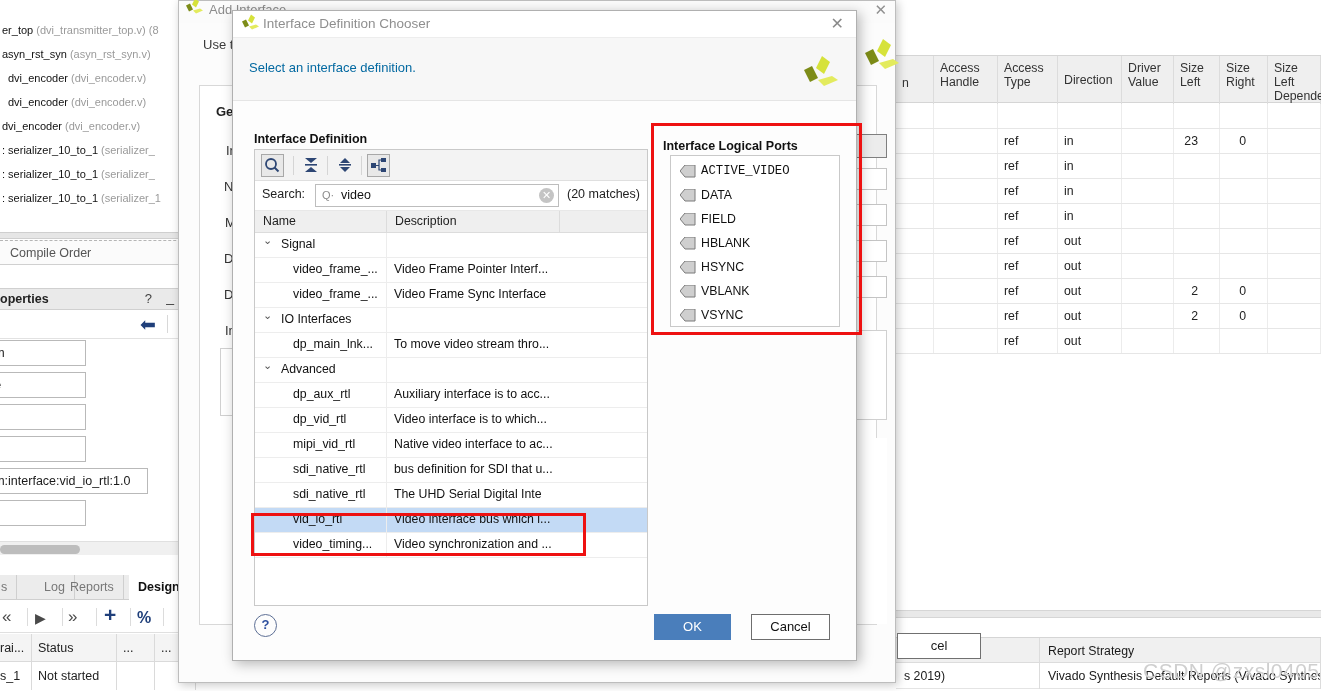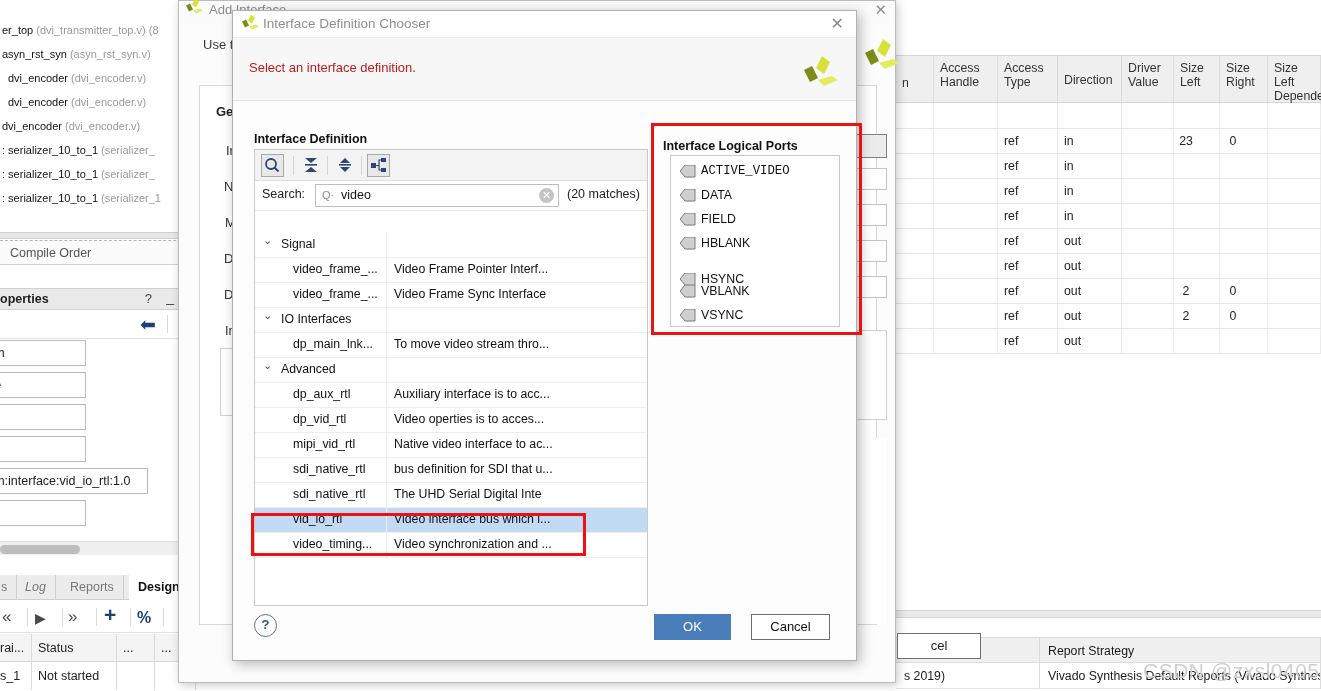--- a/index.html
+++ b/index.html
@@ -67,21 +67,21 @@
 
   
   .rtable { position:absolute; left:896px; top:0px; width:425px; height:380px; background:#fff; }
   .rthead { position:absolute; left:0; top:55px; width:425px; height:48px; background:#efefef;
             border-top:1px solid #d5d5d5; border-bottom:1px solid #d5d5d5; }
   .rth { position:absolute; top:0; height:48px; font-size:12.3px; color:#333; padding:5px 5px 0 6px;
          border-right:1px solid #dcdcdc; line-height:14px; }
   .rtrow { position:absolute; left:0; width:425px; height:25px; border-bottom:1px solid #e6e6e6; }
   .rtc { position:absolute; top:0; height:24px; line-height:24px; font-size:12.3px; color:#222;
          border-right:1px solid #ececec; padding-left:6px; white-space:nowrap; overflow:hidden; }
-  .rtc.num { text-align:center; padding-right:21px; padding-left:0; }
+  .rtc.num { text-align:right; padding-right:21px; padding-left:0; }
 
   .rbot-head { position:absolute; left:896px; top:637px; width:425px; height:26px; background:#f0f0f0;
                border-top:1px solid #d5d5d5; border-bottom:1px solid #dcdcdc;}
   .rbot-row { position:absolute; left:896px; top:663px; width:425px; height:26px; border-bottom:1px solid #e4e4e4;}
   .rbc { position:absolute; top:0; height:26px; line-height:26px; font-size:12.3px; padding-left:8px;
          white-space:nowrap; overflow:hidden; border-right:1px solid #dcdcdc; }
   .rbd { position:absolute; left:896px; top:610px; width:425px; height:8px; background:#e9e9e9;
          border-top:1px solid #d6d6d6; border-bottom:1px solid #d6d6d6;}
 
   
@@ -107,21 +107,21 @@
 
   
   .idc { position:absolute; left:232px; top:10px; width:625px; height:651px; background:#fdfdfd;
          border:1px solid #b0b0b0; box-shadow:3px 3px 12px rgba(0,0,0,0.28); }
   .idc-title { position:absolute; left:0; top:0; width:623px; height:27px; background:#fff;
                border-bottom:1px solid #ededed; }
   .idc-title .txt { position:absolute; left:30px; top:5px; font-size:13.5px; color:#8f8f8f; }
   .idc-title .x { position:absolute; right:12px; top:3px; font-size:16px; color:#8a8a8a; }
   .idc-head { position:absolute; left:0; top:27px; width:623px; height:63px; background:#f7f7f7;
               border-bottom:1px solid #e5e5e5; }
-  .idc-head .instr { position:absolute; left:16px; top:22px; font-size:13px; color:#b91c1c; }
+  .idc-head .instr { position:absolute; left:16px; top:22px; font-size:13px; color:#0369a1; }
 
   .panel-title { position:absolute; font-weight:bold; font-size:12.5px; color:#111; }
 
   .defbox { position:absolute; left:21px; top:138px; width:394px; height:457px;
             border:1px solid #c9c9c9; background:#fff; }
   .deftool { position:absolute; left:0; top:0; width:392px; height:31px; background:#f3f3f3;
              border-bottom:1px solid #dfdfdf; }
   .tbtn { position:absolute; top:4px; width:23px; height:23px; text-align:center; }
   .tbtn.framed { border:1px solid #a8a8a8; background:#e8e8e8; }
   .tsep { position:absolute; top:6px; width:1px; height:19px; background:#d5d5d5; }
@@ -243,21 +243,21 @@
   </div>
 
   <div class="hscroll">
     <div class="thumb"></div>
   </div>
 
   <div class="tabbar">
     <div class="tab" style="left:-8px;">
       <span>s</span>
     </div>
-    <div class="tab" style="left:16px;font-style:italic;">
+    <div class="tab" style="left:35px;">
       <span>Log</span>
     </div>
     <div class="tab" style="left:61px;">
       <span>Reports</span>
     </div>
     <div class="tab active" style="left:129px; width:67px;">
       <span>Design</span>
     </div>
   </div>
 
@@ -526,20 +526,26 @@
       <div class="searchrow">
         <span class="lbl">Search:</span>
         <div class="searchfield" title="Q- video">
           <span class="mag">Q·</span>
           <span class="val">video</span>
           <span class="clr">✕</span>
         </div>
         <span class="matches">(20 matches)</span>
       </div>
 
+      <div class="gridhead">
+        <span class="c1">Name</span>
+        <span class="sep" style="left:131px;"></span>
+        <span class="c2">Description</span>
+        <span class="sep" style="left:304px;"></span>
+      </div>
 
       <div id="def-rows">
           <div class="trow" style="top: 83px;">
             <span class="vsep"></span>
             <span class="chev" style="top: 1px;">⌄</span>
             <span class="nm" style="left: 26px;">Signal</span>
             <span class="ds"></span>
           </div>
           <div class="trow" style="top: 108px;">
             <span class="vsep"></span>
@@ -569,21 +575,21 @@
             <span class="ds"></span>
           </div>
           <div class="trow" style="top: 233px;">
             <span class="vsep"></span>
             <span class="nm" style="left: 38px;">dp_aux_rtl</span>
             <span class="ds">Auxiliary interface is to acc...</span>
           </div>
           <div class="trow" style="top: 258px;">
             <span class="vsep"></span>
             <span class="nm" style="left: 38px;">dp_vid_rtl</span>
-            <span class="ds">Video operties is to acces...</span>
+            <span class="ds">Video interface is to which...</span>
           </div>
           <div class="trow" style="top: 283px;">
             <span class="vsep"></span>
             <span class="nm" style="left: 38px;">mipi_vid_rtl</span>
             <span class="ds">Native video interface to ac...</span>
           </div>
           <div class="trow" style="top: 308px;">
             <span class="vsep"></span>
             <span class="nm" style="left: 38px;">sdi_native_rtl</span>
             <span class="ds">bus definition for SDI that u...</span>
@@ -626,21 +632,21 @@
                 <polygon points="5,0 15,0 15,12 5,12 0,6" fill="#cfcfcf" stroke="#7a7a7a" stroke-width="1"></polygon>
               </svg></span>
             <span class="lbl">FIELD</span>
           </div>
           <div class="portrow" style="top: 76px;">
             <span style="position: absolute; left: 9px; top: 5px;"><svg width="16" height="13" viewBox="0 0 16 13">
                 <polygon points="5,0 15,0 15,12 5,12 0,6" fill="#cfcfcf" stroke="#7a7a7a" stroke-width="1"></polygon>
               </svg></span>
             <span class="lbl">HBLANK</span>
           </div>
-          <div class="portrow" style="top: 112px;">
+          <div class="portrow" style="top: 100px;">
             <span style="position: absolute; left: 9px; top: 5px;"><svg width="16" height="13" viewBox="0 0 16 13">
                 <polygon points="5,0 15,0 15,12 5,12 0,6" fill="#cfcfcf" stroke="#7a7a7a" stroke-width="1"></polygon>
               </svg></span>
             <span class="lbl">HSYNC</span>
           </div>
           <div class="portrow" style="top: 124px;">
             <span style="position: absolute; left: 9px; top: 5px;"><svg width="16" height="13" viewBox="0 0 16 13">
                 <polygon points="5,0 15,0 15,12 5,12 0,6" fill="#cfcfcf" stroke="#7a7a7a" stroke-width="1"></polygon>
               </svg></span>
             <span class="lbl">VBLANK</span>

